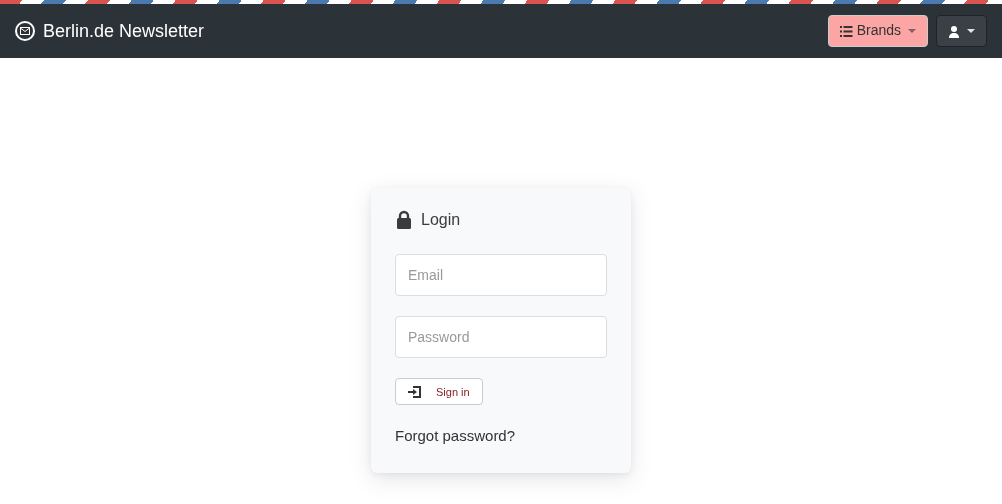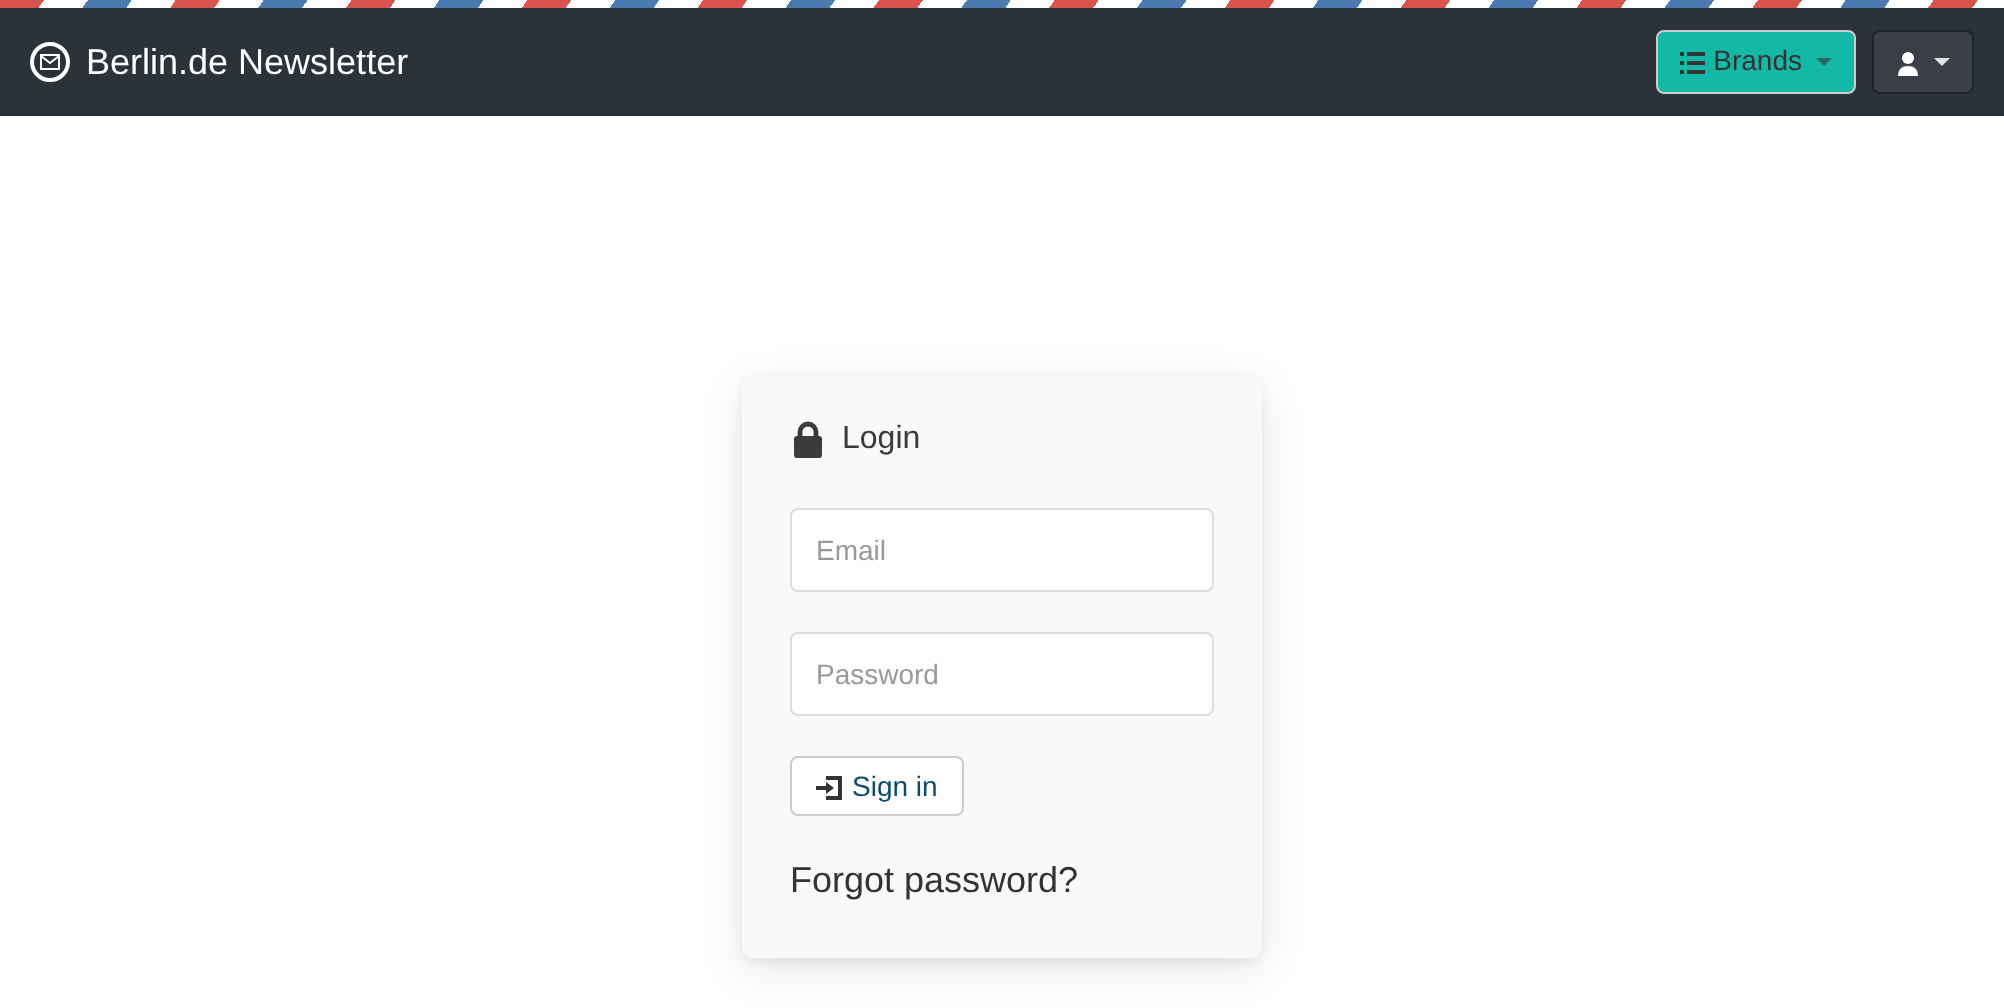--- a/index.html
+++ b/index.html
@@ -64,21 +64,21 @@
       align-items: center;
       padding: 5px 11px;
       font-size: 14px;
       border-radius: 4px;
       border: 1px solid transparent;
       cursor: pointer;
       gap: 4px;
       line-height: 1.4;
     }
     .btn-white {
-      background: #14b8a6;
+      background: #fca5a5;
       border-color: #cccccc;
       color: #333333;
     }
     .btn-dark {
       background: #3a4045;
       border-color: #1f2326;
       color: #ffffff;
     }
     .caret {
       display: inline-block;
@@ -117,32 +117,32 @@
       border: 1px solid #dddddd;
       border-radius: 4px;
       margin-bottom: 20px;
     }
     .form-control::placeholder {
       color: #999999;
     }
     .btn-signin {
       background: #ffffff;
       border: 1px solid #cccccc;
-      color: #0c4a6e;
-      font-size: 14px;
+      color: #7f1d1d;
+      font-size: 11px;
       padding: 6px 12px;
       display: inline-flex;
       align-items: center;
-      gap: 5px;
+      gap: 15px;
       border-radius: 4px;
       cursor: pointer;
       margin-bottom: 22px;
     }
     .forgot-link {
-      font-size: 18px;
+      font-size: 15px;
       color: #333333;
       text-decoration: none;
       cursor: pointer;
     }
     .icon-svg {
       display: inline-block;
       vertical-align: middle;
     }
   </style>
 </head>

